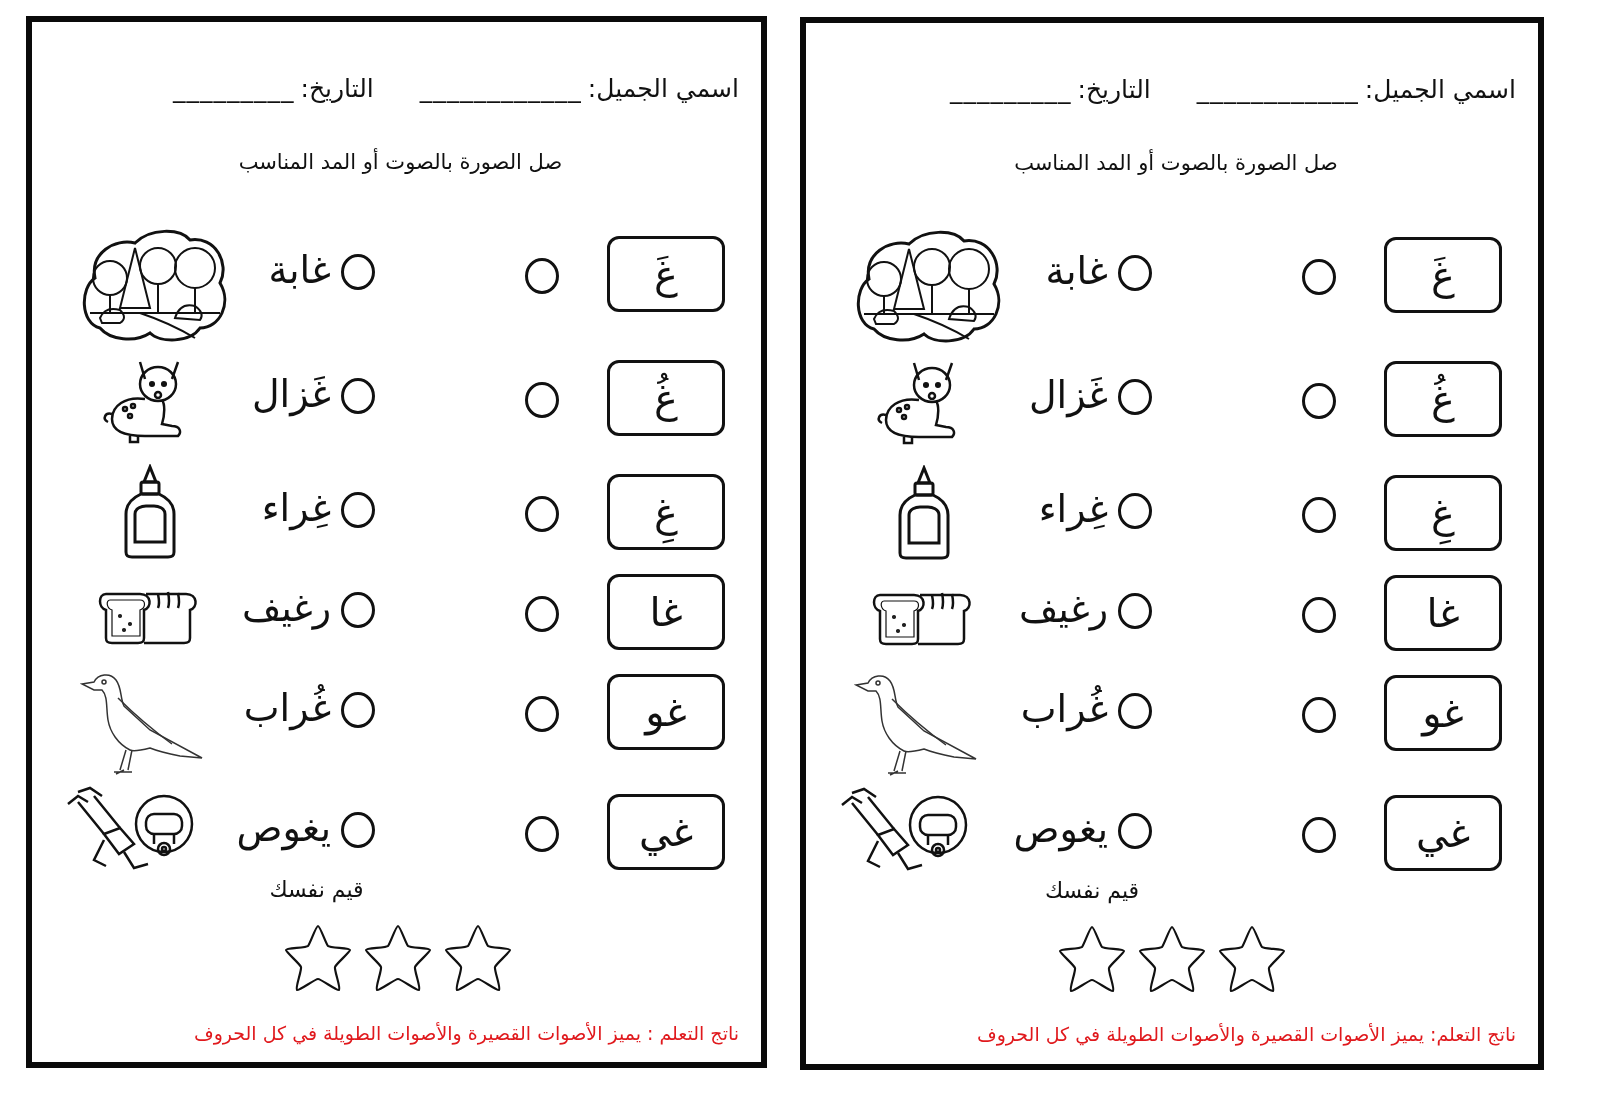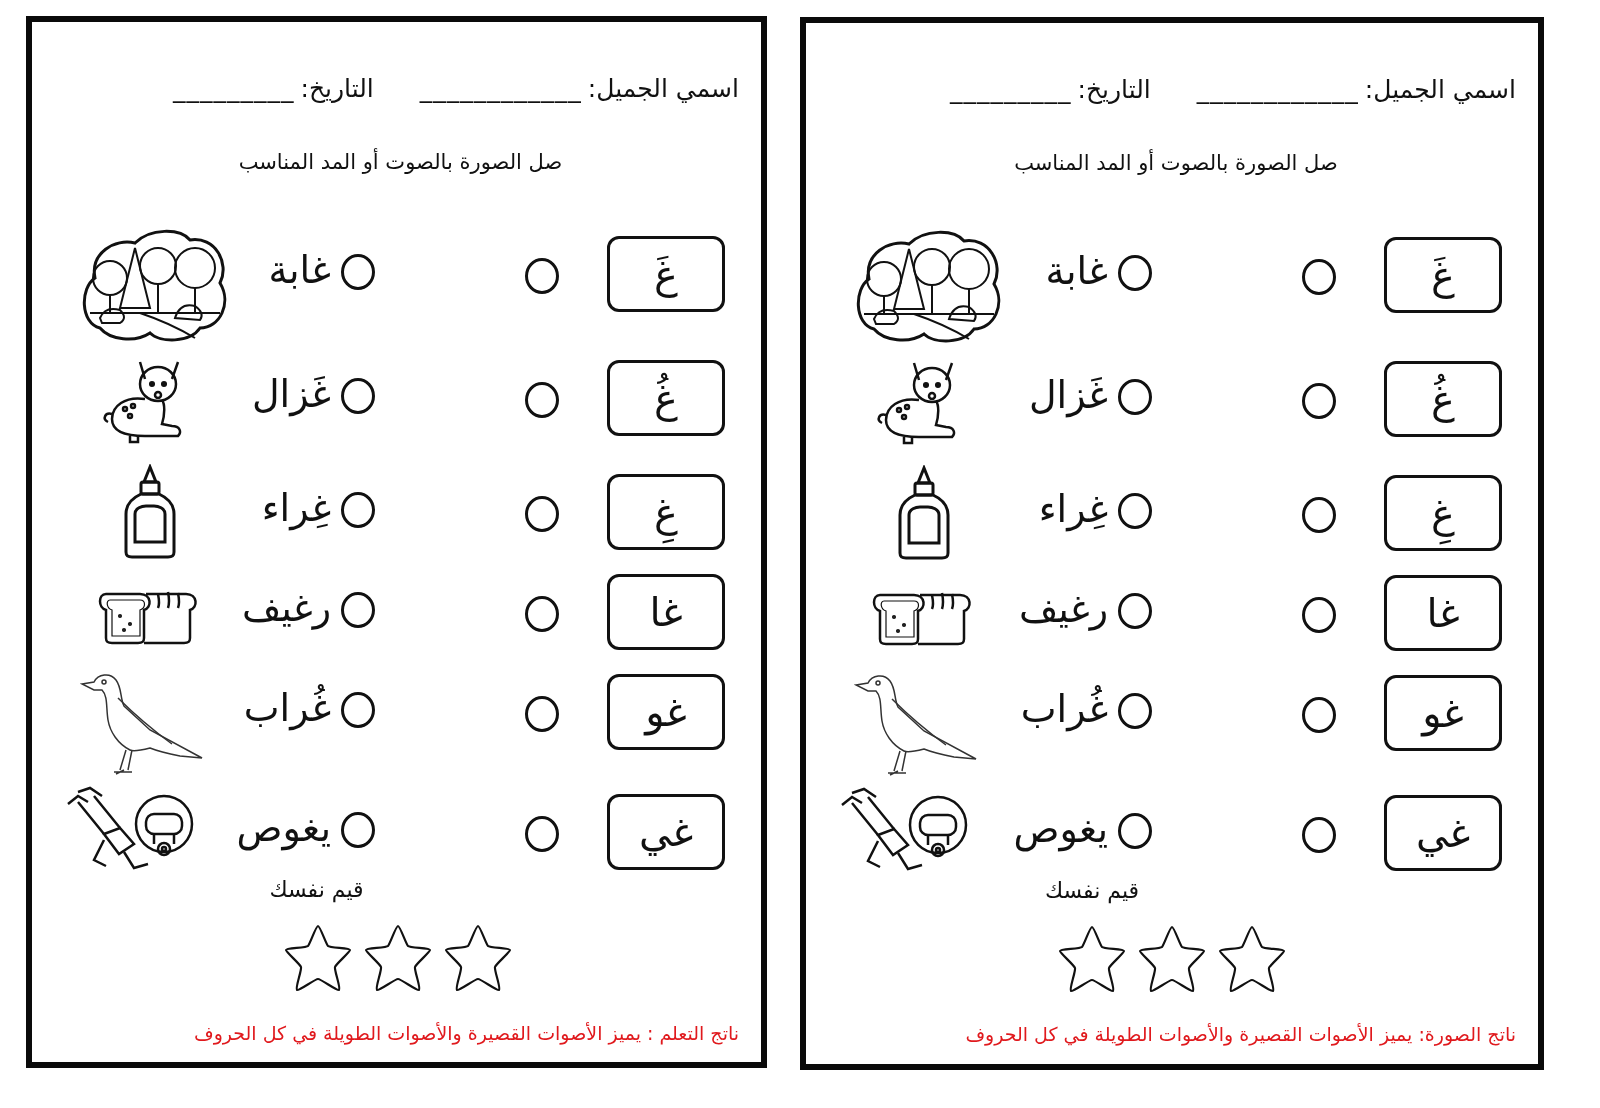--- a/index.html
+++ b/index.html
@@ -281,14 +281,14 @@
       <span><svg class="star" viewBox="0 0 72 72" fill="none" stroke="#111" stroke-width="2.2" stroke-linejoin="round">
           <path d="M36 4 C38 4 44 22 46 24 C48 26 68 26 68 28 C68 30 54 42 53 45 C52 48 59 66 57 68 C55 69 39 57 36 57 C33 57 17 69 15 68 C13 66 20 48 19 45 C18 42 4 30 4 28 C4 26 24 26 26 24 C28 22 34 4 36 4Z"></path>
         </svg></span>
       <span><svg class="star" viewBox="0 0 72 72" fill="none" stroke="#111" stroke-width="2.2" stroke-linejoin="round">
           <path d="M36 4 C38 4 44 22 46 24 C48 26 68 26 68 28 C68 30 54 42 53 45 C52 48 59 66 57 68 C55 69 39 57 36 57 C33 57 17 69 15 68 C13 66 20 48 19 45 C18 42 4 30 4 28 C4 26 24 26 26 24 C28 22 34 4 36 4Z"></path>
         </svg></span>
       <span><svg class="star" viewBox="0 0 72 72" fill="none" stroke="#111" stroke-width="2.2" stroke-linejoin="round">
           <path d="M36 4 C38 4 44 22 46 24 C48 26 68 26 68 28 C68 30 54 42 53 45 C52 48 59 66 57 68 C55 69 39 57 36 57 C33 57 17 69 15 68 C13 66 20 48 19 45 C18 42 4 30 4 28 C4 26 24 26 26 24 C28 22 34 4 36 4Z"></path>
         </svg></span>
     </div>
-  <div class="outcome">ناتج الصورة: يميز الأصوات القصيرة والأصوات الطويلة في كل الحروف</div>
+  <div class="outcome">ناتج التعلم: يميز الأصوات القصيرة والأصوات الطويلة في كل الحروف</div>
 </div>
 
 </body></html>

